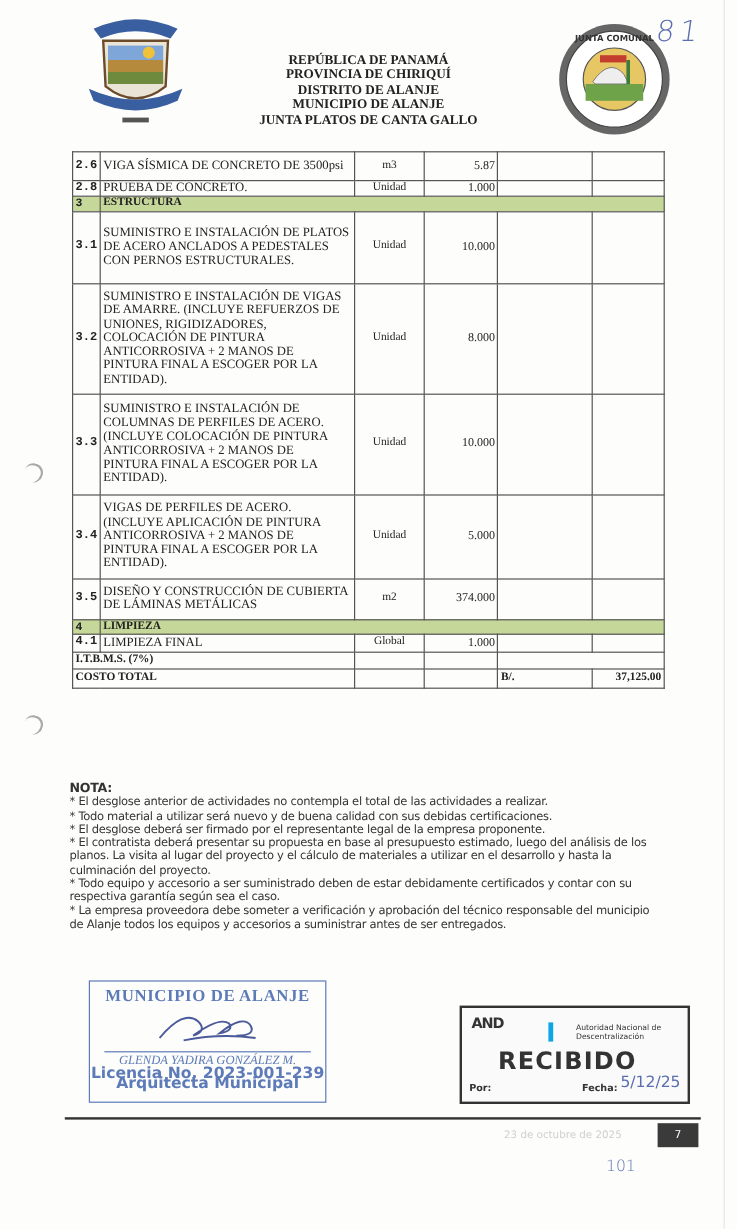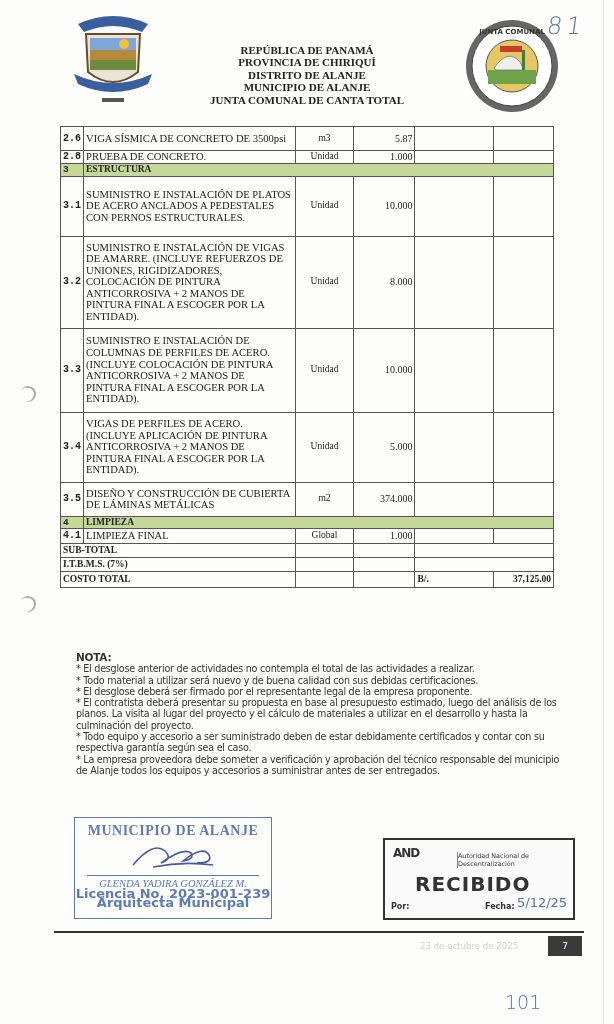--- a/index.html
+++ b/index.html
@@ -3,21 +3,21 @@
 <meta charset="utf-8">
 <style>
   html, body { margin:0; padding:0; }
   body {
     width:614px; height:1024px; overflow:hidden; position:relative;
     background:#fdfdfc; font-family:"Liberation Serif", serif; color:#222;
   }
   .page-edge { position:absolute; right:10px; top:0; width:1px; height:1024px; background:#e6e6e6; }
   .hand { position:absolute; color:#5b6fb0; font-family:"DejaVu Sans", sans-serif; font-weight:300; }
   #hand-top { right:28px; top:12px; font-size:24px; letter-spacing:4px; transform:skew(-8deg); }
-  #hand-bottom { left:505px; top:991px; font-size:19px; }
+  #hand-bottom { left:505px; top:965px; font-size:13px; }
 
   .logo { position:absolute; }
   #logo-left { left:72px; top:10px; width:82px; height:100px; }
   #logo-right { left:464px; top:18px; width:96px; height:96px; }
 
   .header { position:absolute; left:150px; width:314px; top:44px; text-align:center;
     font-weight:bold; font-size:11px; line-height:12.4px; color:#222; }
   .header div { white-space:nowrap; }
 
   table.budget { position:absolute; left:60px; top:126px; width:494px; border-collapse:collapse;
@@ -28,36 +28,36 @@
   td.unit { width:55px; text-align:center; font-size:9.5px; }
   td.qty { width:58px; text-align:right; font-size:10px; }
   td.price { width:78px; }
   td.total { width:56px; }
   tr.section td { background:#c6d79a; font-weight:bold; font-size:9.5px; height:11px; }
   tr.summary td { font-weight:bold; font-size:9.5px; height:13px; }
   td.cur { font-weight:bold; font-size:9.5px; padding-left:14px; }
   td.grand { text-align:right; font-weight:bold; font-size:9.5px; }
 
   .notes { position:absolute; left:58px; top:652px; width:496px;
-    font-family:"DejaVu Sans", sans-serif; font-size:9.6px; line-height:11.3px; color:#333; letter-spacing:-0.25px;margin-left:18px; }
+    font-family:"DejaVu Sans", sans-serif; font-size:9.6px; line-height:11.3px; color:#333; letter-spacing:-0.25px; }
   .notes .title { font-weight:bold; font-size:10.5px; }
   .notes p { margin:0; }
 
   .stamp-muni { position:absolute; left:74px; top:817px; width:196px; height:100px;
     border:1.5px solid #5d7bb8; color:#5d7bb8; text-align:center; }
   .stamp-muni .line1 { font-family:"Liberation Serif", serif; font-weight:bold; font-size:14px; margin-top:5px; letter-spacing:0.5px; }
   .stamp-muni .sig { height:32px; }
   .stamp-muni .rule { border-top:1px solid #5d7bb8; margin:0 12px; }
   .stamp-muni .name { font-family:"Liberation Serif", serif; font-size:10.5px; margin-top:2px;font-style:italic; }
   .stamp-muni .small { font-family:"DejaVu Sans", sans-serif; font-size:13px; font-weight:bold; line-height:9px; }
 
   .stamp-and { position:absolute; left:383px; top:838px; width:188px; height:78px;
     border:2px solid #333; background:#fafafa; color:#333; }
   .stamp-and .and { position:absolute; left:8px; top:6px; font-family:"DejaVu Sans", sans-serif; font-weight:bold; font-size:12px; letter-spacing:-1px; }
-  .stamp-and .auth { position:absolute; left:72px; top:12px; font-family:"DejaVu Sans", sans-serif; font-size:6.4px; border-left:1px solid #0ea5e9; padding-left:0; }
+  .stamp-and .auth { position:absolute; left:72px; top:12px; font-family:"DejaVu Sans", sans-serif; font-size:6.4px; border-left:4px solid #0ea5e9; padding-left:19px; }
   .stamp-and .rec { position:absolute; left:30px; top:32px; font-family:"DejaVu Sans", sans-serif; font-weight:bold; font-size:20px; letter-spacing:1px; }
   .stamp-and .por { position:absolute; left:6px; top:62px; font-family:"DejaVu Sans", sans-serif; font-size:8px; font-weight:bold; }
   .stamp-and .fecha { position:absolute; left:100px; top:62px; font-family:"DejaVu Sans", sans-serif; font-size:8px; font-weight:bold; }
   .stamp-and .fechaval { position:absolute; left:132px; top:55px; color:#5b6fb0; font-family:"DejaVu Sans", sans-serif; font-size:13px; }
 
   .footer-rule { position:absolute; left:54px; top:931px; width:530px; height:2px; background:#333; }
   .footer-date { position:absolute; left:420px; top:941px; font-family:"DejaVu Sans", sans-serif; font-size:8.6px; color:#cfcfcf; }
   .page-num { position:absolute; left:548px; top:936px; width:34px; height:20px; background:#3a3a3a; color:#fff;
     font-family:"DejaVu Sans", sans-serif; font-size:9px; text-align:center; line-height:20px; }
   .hole { position:absolute; width:14px; height:14px; border-top:2px solid #aaa; border-right:2px solid #aaa; border-radius:50%; transform:rotate(20deg); }
@@ -77,21 +77,21 @@
   <rect x="18" y="50" width="46" height="10" fill="#6e8b3d"></rect>
   <path d="M2 64 Q41 82 80 64 L76 74 Q41 90 6 74 Z" fill="#3a5fa0"></path>
   <rect x="30" y="88" width="22" height="4" fill="#555"></rect>
 </svg>
 
 <div class="header">
   <div>REPÚBLICA DE PANAMÁ</div>
   <div>PROVINCIA DE CHIRIQUÍ</div>
   <div>DISTRITO DE ALANJE</div>
   <div>MUNICIPIO DE ALANJE</div>
-  <div>JUNTA COMUNAL DE CANTA TOTAL</div>
+  <div>JUNTA PLATOS DE CANTA GALLO</div>
 </div>
 
 <svg class="logo" id="logo-right" viewBox="0 0 96 96">
   <g fill="#666">
     <circle cx="48" cy="48" r="46"></circle>
   </g>
   <circle cx="48" cy="48" r="40" fill="#fff" stroke="#444" stroke-width="1"></circle>
   <circle cx="48" cy="48" r="26" fill="#e7c764" stroke="#555" stroke-width="1"></circle>
   <rect x="24" y="52" width="48" height="14" fill="#6fa34a"></rect>
   <path d="M30 50 Q44 30 56 44 L60 52 L32 52 Z" fill="#eee" stroke="#777" stroke-width="0.8"></path>
@@ -168,26 +168,20 @@
     </tr>
     <tr style="height:15px">
       <td class="num">4.1</td>
       <td class="desc">LIMPIEZA FINAL</td>
       <td class="unit">Global</td>
       <td class="qty">1.000</td>
       <td class="price"></td>
       <td class="total"></td>
     </tr>
     <tr class="summary">
-      <td colspan="2">SUB-TOTAL</td>
-      <td></td>
-      <td></td>
-      <td colspan="2"></td>
-    </tr>
-    <tr class="summary">
       <td colspan="2">I.T.B.M.S. (7%)</td>
       <td></td>
       <td></td>
       <td colspan="2"></td>
     </tr>
     <tr class="summary" style="height:16px">
       <td colspan="2">COSTO TOTAL</td>
       <td></td>
       <td></td>
       <td class="cur">B/.</td>

